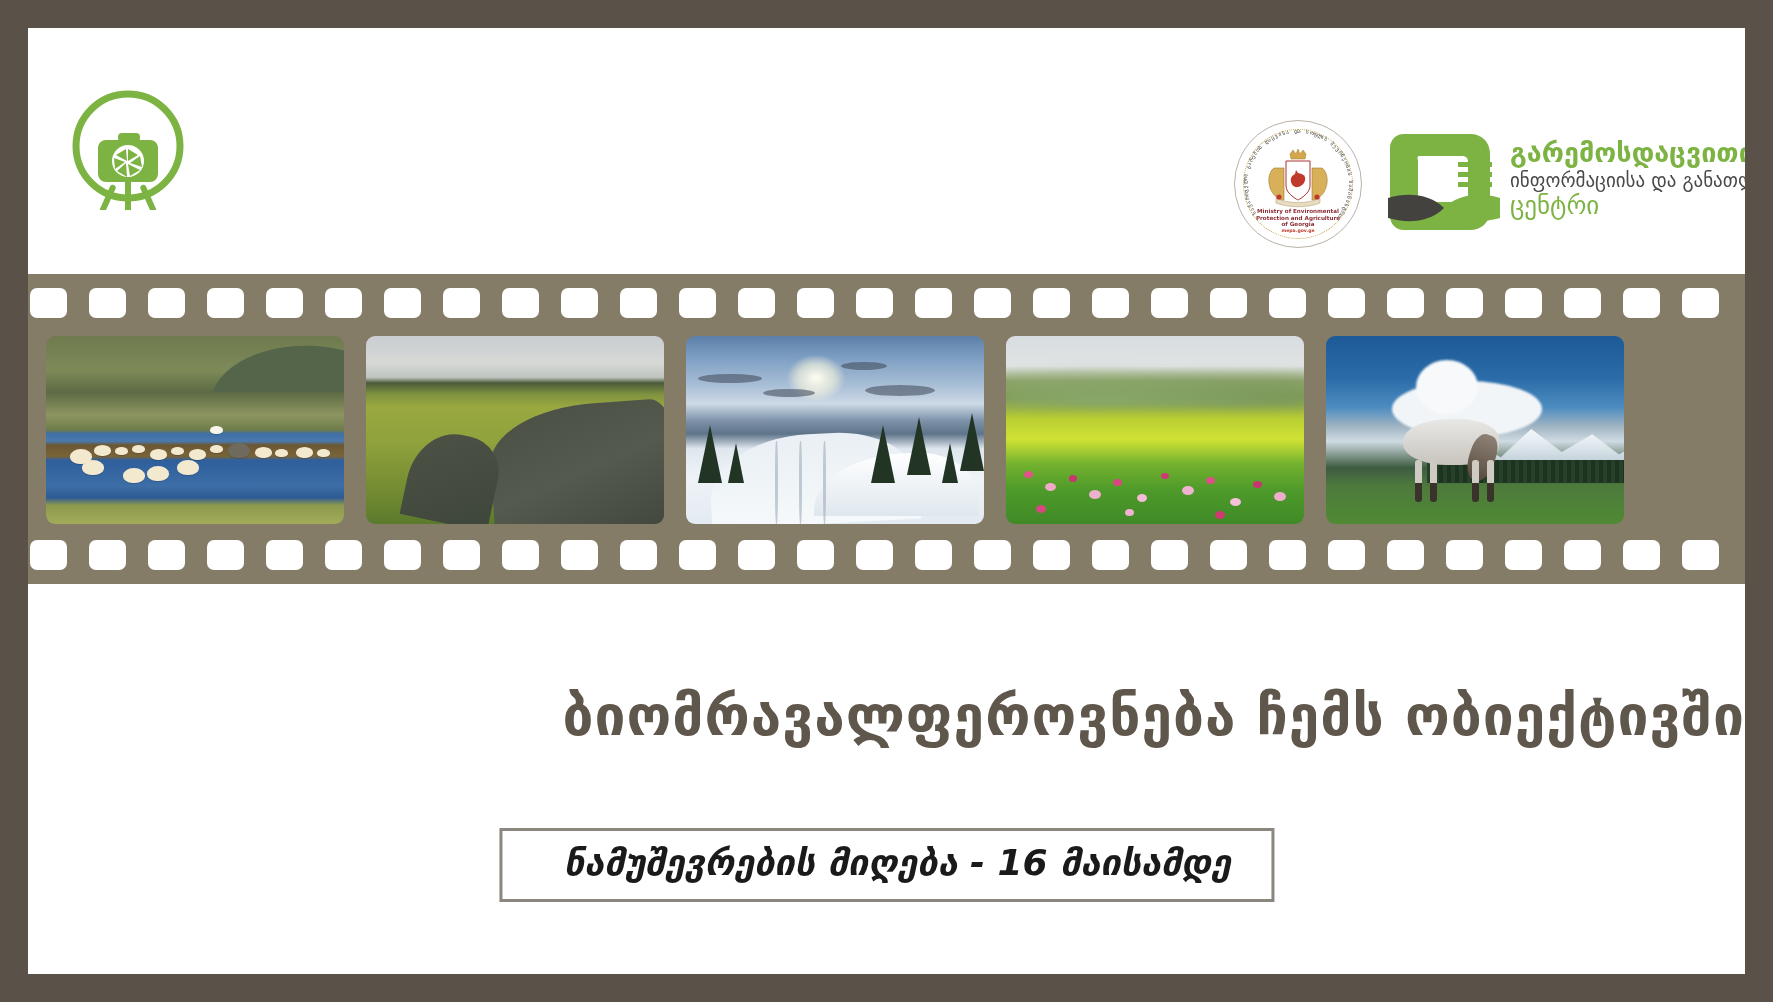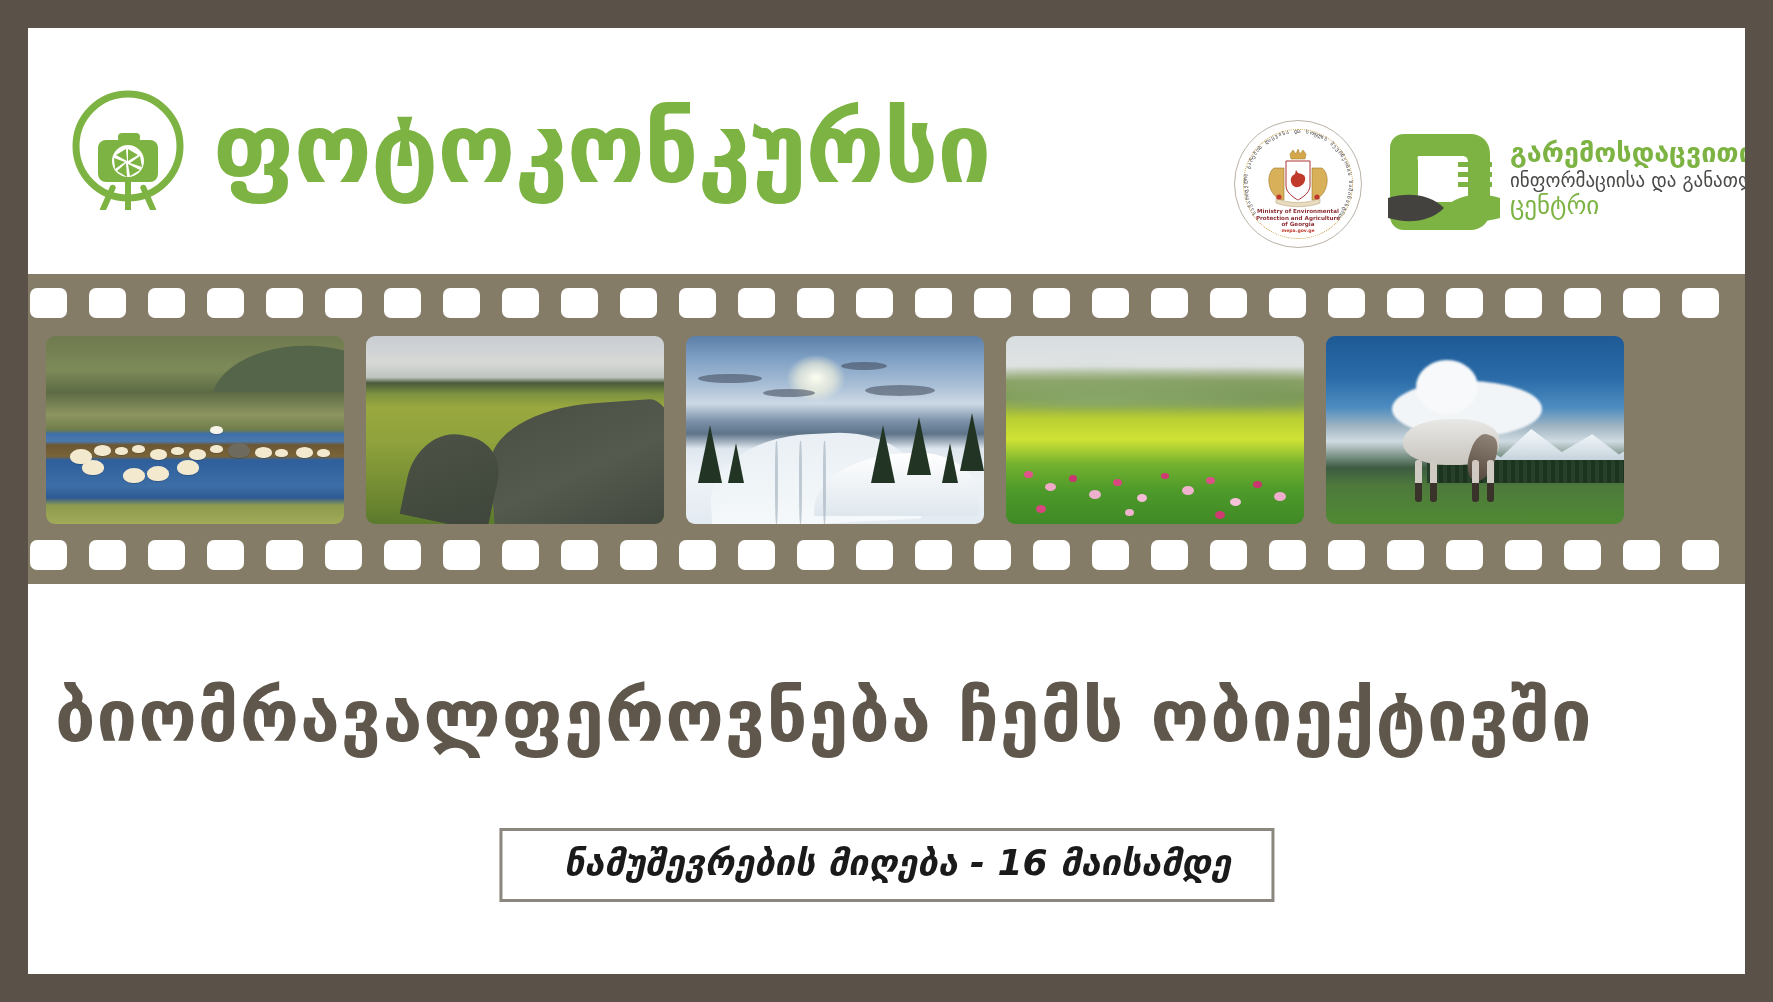--- a/index.html
+++ b/index.html
@@ -284,22 +284,22 @@
   .horse-leg {
     position:absolute; width:7px; height:42px;
     background: linear-gradient(#cfcac2 0 55%, #3a332b 55% 100%);
     border-radius: 3px;
   }
 
   
   .subtitle {
     position: absolute;
     left: 0; right: 0; top: 640px;
-    text-align: left;
-    font-size: 72px;
+    text-align: right;
+    font-size: 55px;
     line-height: 96px;
     font-weight: bold;
     color: #5f574b;
     letter-spacing: 1px;
     white-space: nowrap;
     padding-left: 27px;
   }
   .deadline-box {
     position: absolute;
     left: 50%; top: 800px;
@@ -339,21 +339,20 @@
             <path d="M49 83 L48 72 L59 76 Z"></path>
             <path d="M50 69 L60 63 L61 75 Z"></path>
           </g>
           <rect x="59" y="96" width="6" height="16" fill="#7cb342"></rect>
           <rect x="40" y="98" width="6" height="30" rx="3" fill="#7cb342" transform="rotate(24 43 110)"></rect>
           <rect x="78" y="98" width="6" height="30" rx="3" fill="#7cb342" transform="rotate(-24 81 110)"></rect>
           <rect x="59" y="104" width="6" height="26" fill="#7cb342"></rect>
         </svg>
       </div>
 
-      <div class="title-main">ფოტოკონკურსი</div>
 
       <div class="seal">
         <div class="seal-ring"></div>
         <div class="seal-inner"></div>
         <div class="seal-shield-wrap">
           <svg viewBox="0 0 76 62" width="76" height="62" aria-hidden="true">
 
             <path d="M30 6 L33 2 L36 6 L38 1 L40 6 L43 2 L46 6 L45 11 L31 11 Z" fill="#d4a74a" stroke="#9d7a2e" stroke-width=".5"></path>
 
             <path d="M14 20 C8 24 7 36 12 44 C15 49 20 52 24 52 L24 20 Z" fill="#d9b05a" stroke="#9d7a2e" stroke-width=".6"></path>

